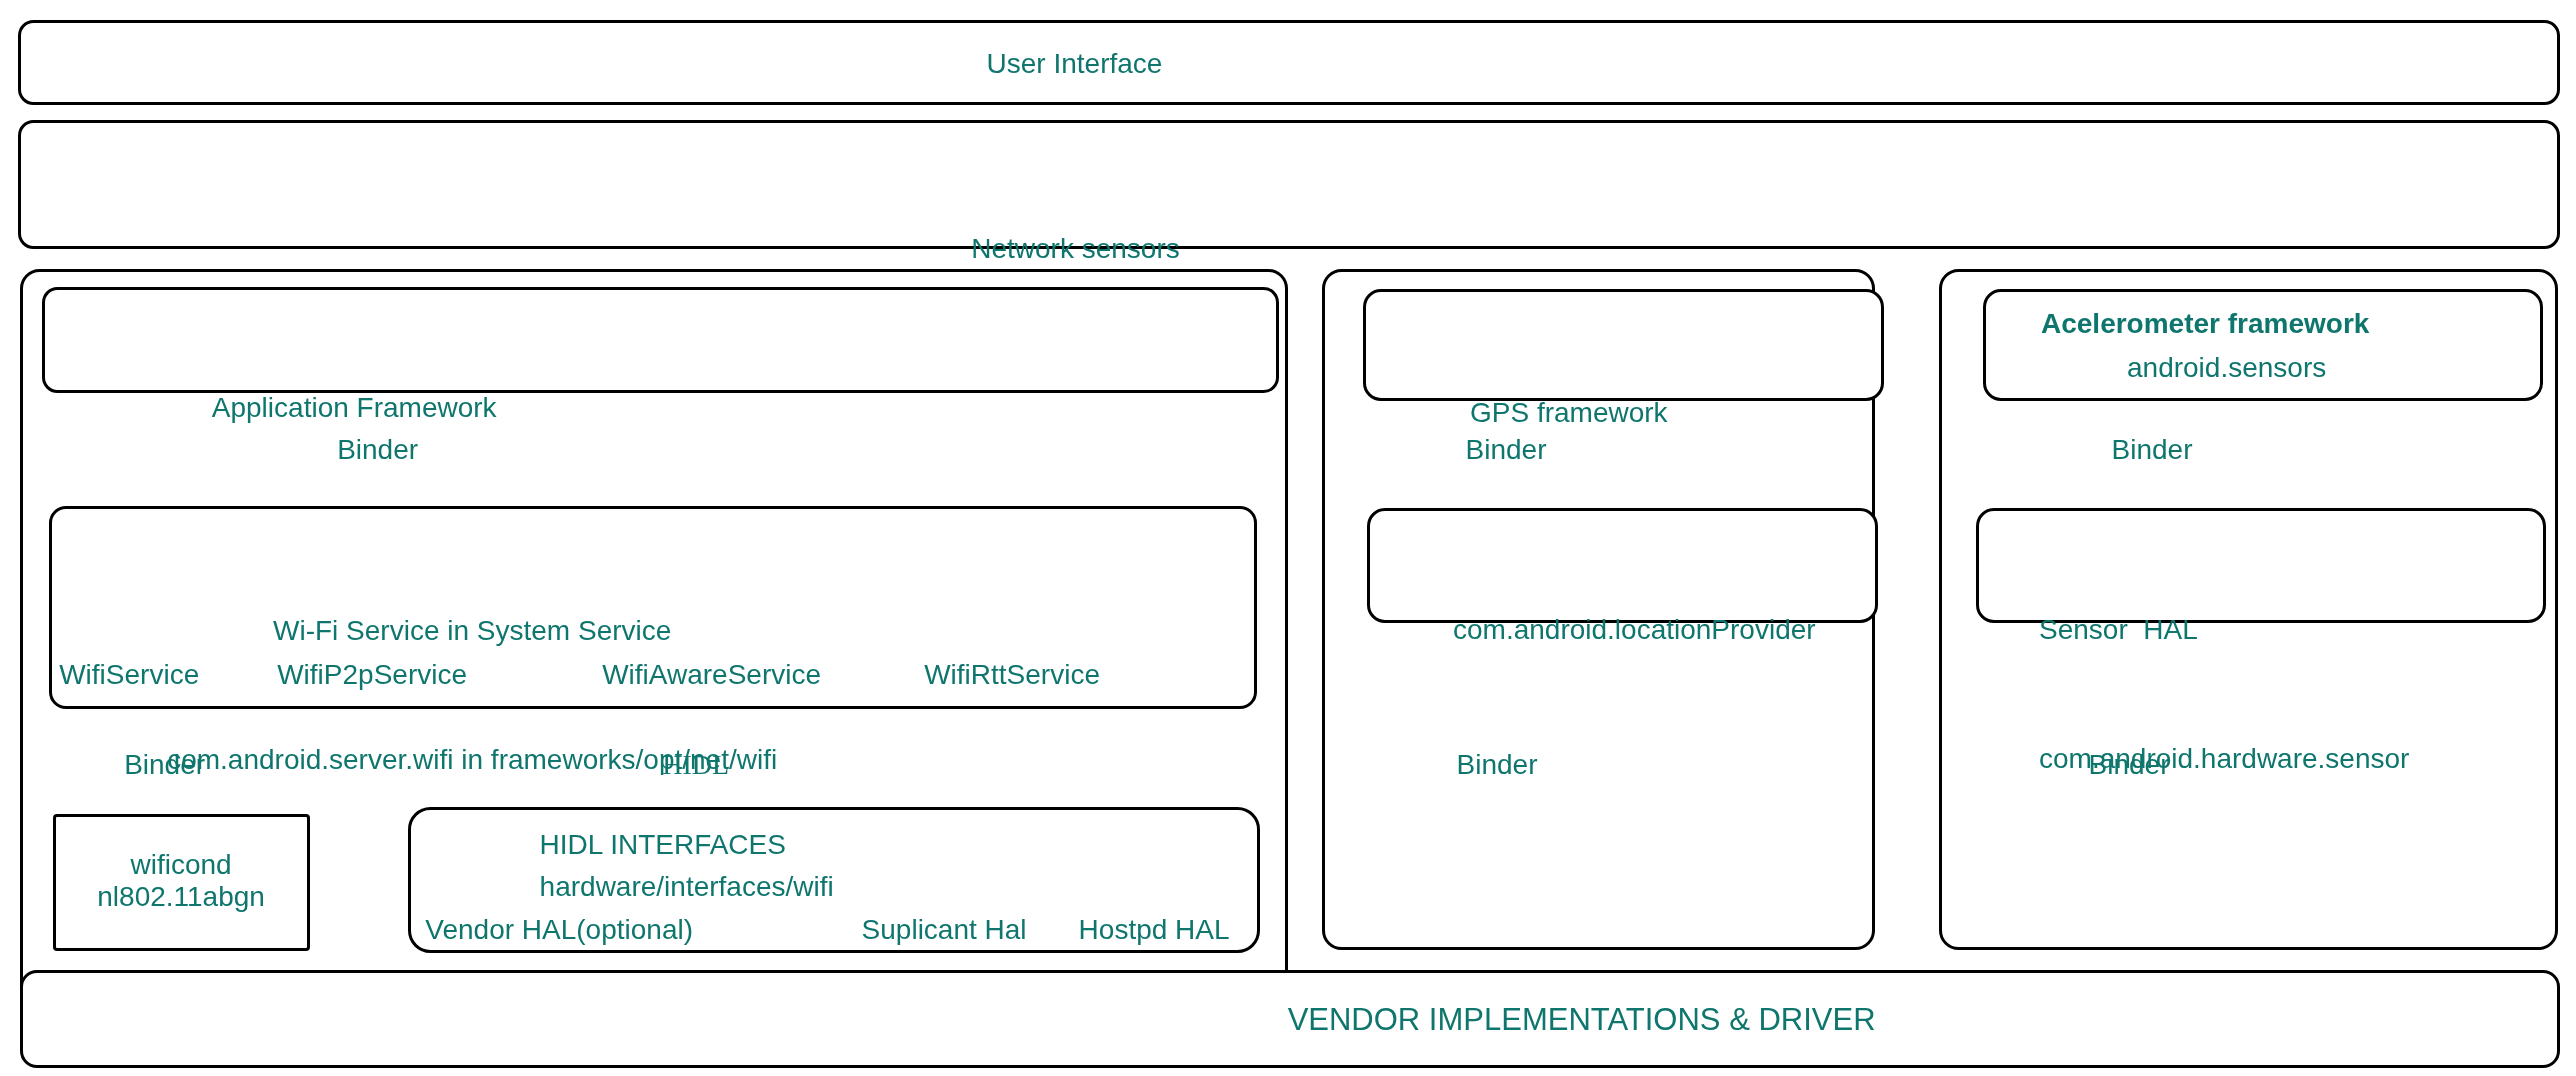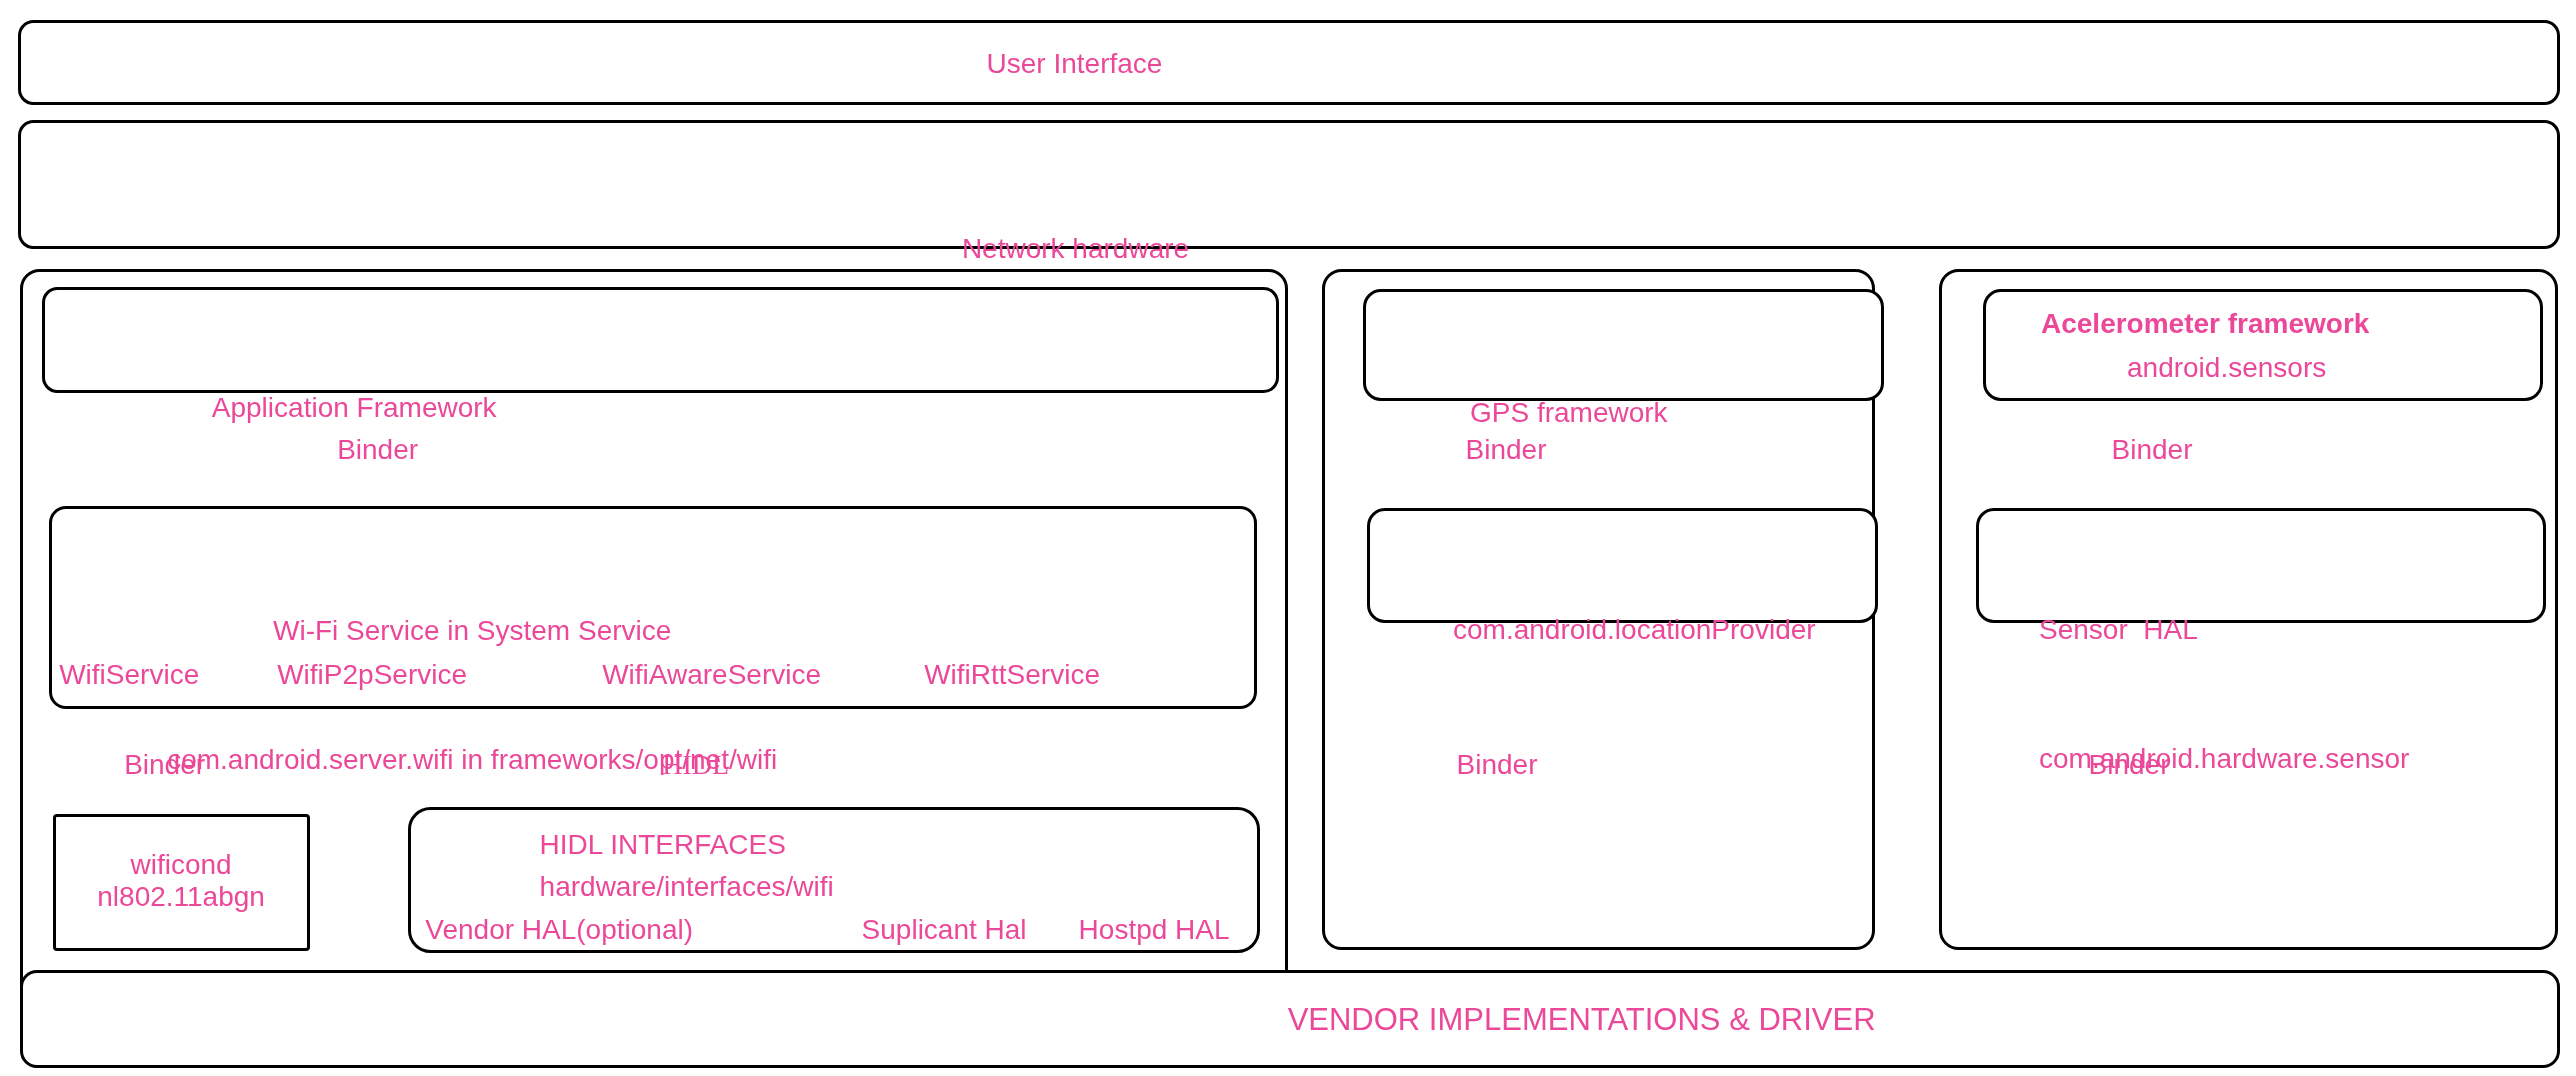--- a/index.html
+++ b/index.html
@@ -2,21 +2,21 @@
 <html style="font-size:11.2px"><head>
 <meta charset="utf-8">
 <style>
   html,body{margin:0;padding:0;background:#ffffff;}
   #canvas{
     position:relative;
     width:2576px;height:1076px;
     background:#ffffff;
     font-family:"Liberation Sans",sans-serif;
     font-size:28px;
-    color:#ec4899;
+    color:#0f766e;
     overflow:hidden;
   }
   .box{
     position:absolute;
     border:3.5px solid #000;
     border-radius:18px;
     background:#fff;
     box-sizing:border-box;
   }
   .lbl{
@@ -81,21 +81,21 @@
 <body>
 
 <div id="canvas">
 
   <div class="box" id="ui-box">
     <div class="lbl cx" id="ui-label">User Interface</div>
   </div>
 
   <div class="box" id="net-box">
     <div class="lines cx ctr" id="net-lines">
-      <div>Network hardware</div>
+      <div>Network sensors</div>
       <div>Bayes Classifier</div>
     </div>
   </div>
 
   <div class="box" id="col-left">
 
     <div class="box" id="af-box">
       <div class="lines cx ctr" id="af-lines">
         <div>Application Framework</div>
         <div>android.net.wifi</div>

